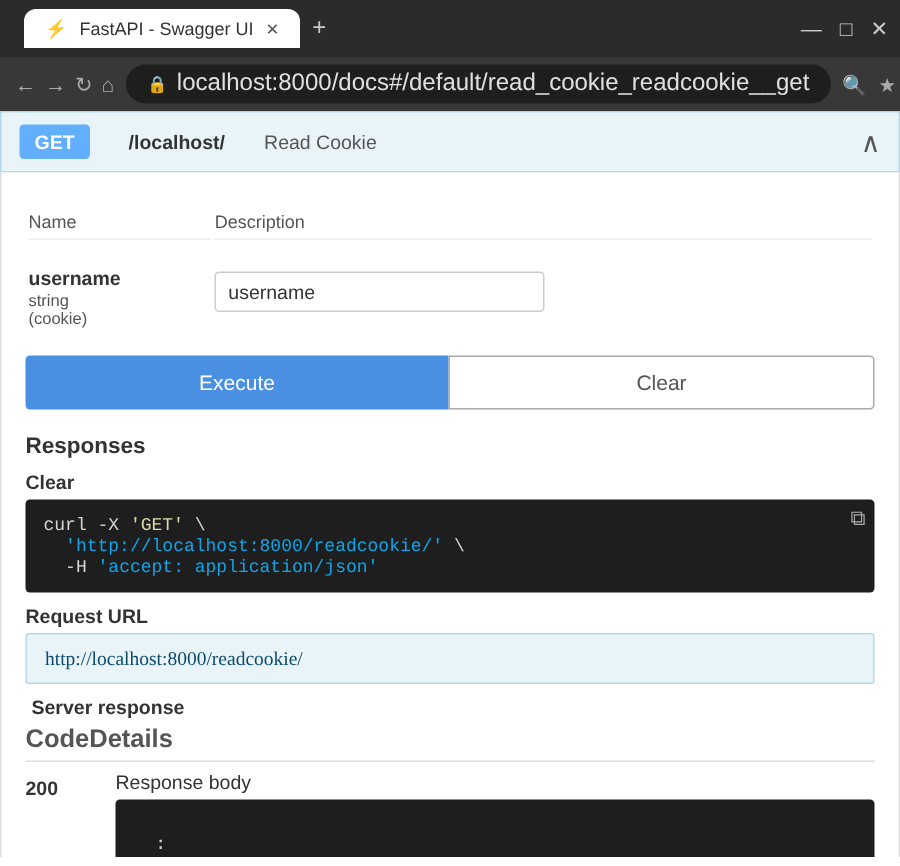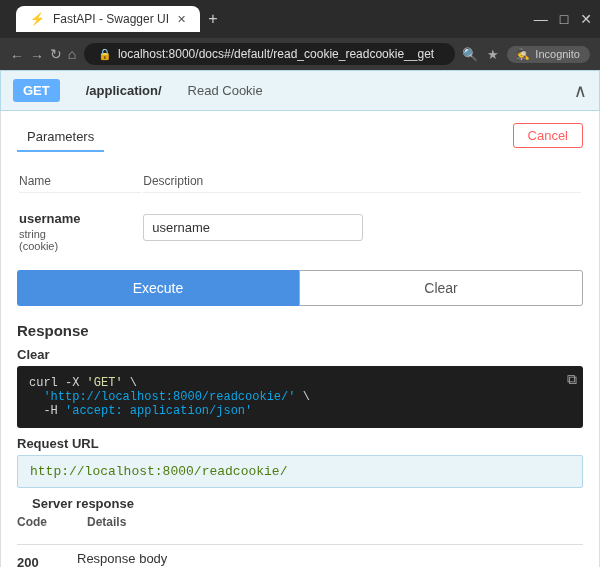--- a/index.html
+++ b/index.html
@@ -14,21 +14,21 @@
     .tab-close { color: #555; font-size: 11px; cursor: pointer; }
     .new-tab-btn { color: #ccc; font-size: 16px; margin-left: 8px; cursor: pointer; }
     .title-controls { display: flex; gap: 12px; }
     .title-btn { color: #ccc; font-size: 14px; cursor: pointer; }
 
     .address-bar { background: #383838; padding: 5px 10px; display: flex; align-items: center; gap: 8px; }
     .nav-btns { display: flex; gap: 6px; align-items: center; }
     .nav-btn { color: #aaa; font-size: 14px; cursor: pointer; background: none; border: none; }
     .url-box { flex: 1; background: #1e1e1e; color: #e0e0e0; border-radius: 20px; padding: 4px 14px; font-size: 12px; display: flex; align-items: center; gap: 6px; }
     .lock-icon { color: #aaa; font-size: 11px; }
-    .url-text { font-size: 12px; color: #e0e0e0; }
+    .url-text { font-size: 16px; color: #e0e0e0; }
     .addr-actions { display: flex; gap: 8px; align-items: center; }
     .addr-action-btn { color: #aaa; font-size: 13px; cursor: pointer; }
     .incognito-badge { background: #555; color: #ccc; border-radius: 20px; padding: 2px 10px; font-size: 11px; display: flex; align-items: center; gap: 5px; }
 
     
     .swagger-content { background: #fafafa; padding: 0; overflow-y: auto; height: calc(577px - 80px); }
 
     .endpoint-header { background: #e8f4f8; border: 1px solid #b3d9e8; display: flex; align-items: center; padding: 8px 12px; gap: 26px; }
     .method-badge { background: #61affe; color: #fff; font-weight: bold; padding: 4px 10px; font-size: 13px; border-radius: 3px; }
     .endpoint-path { font-size: 13px; color: #333; font-weight: bold; }
@@ -53,24 +53,24 @@
     .responses-title { font-size: 15px; font-weight: bold; color: #333; margin: 10px 0 8px; }
 
     .curl-section { margin-bottom: 8px; }
     .section-label { font-size: 13px; font-weight: bold; color: #333; margin-bottom: 4px; }
     .code-block { background: #1e1e1e; color: #d4d4d4; padding: 10px 12px; border-radius: 3px; font-family: Liberation Mono, monospace; font-size: 12px; position: relative; }
     .code-block .green { color: #0ea5e9; }
     .code-block .yellow { color: #dcdcaa; }
     .copy-icon { position: absolute; top: 6px; right: 6px; color: #aaa; font-size: 14px; cursor: pointer; }
 
     .request-url-section { margin: 8px 0; }
-    .request-url-box { background: #e8f4f8; border: 1px solid #b3d9e8; padding: 8px 12px; font-size: 13px; color: #4d7c0f; font-family: Liberation Mono, monospace; border-radius: 2px; }
-
-    .server-response-label { font-size: 13px; font-weight: bold; color: #333; margin: 8px 15px 4px; }
-    .response-table-header { display: flex; gap: 40px; font-size: 12px; font-weight: bold; color: #555; border-bottom: 1px solid #ddd; padding-bottom: 15px; margin-bottom: 6px; }
+    .request-url-box { background: #e8f4f8; border: 1px solid #b3d9e8; padding: 8px 12px; font-size: 13px; color: #0c4a6e; font-family: Liberation Serif, serif; border-radius: 2px; }
+
+    .server-response-label { font-size: 13px; font-weight: bold; color: #333; margin: 8px 4px 4px; }
+    .response-table-header { display: flex; font-size: 17px; font-weight: bold; color: #555; border-bottom: 1px solid #ddd; padding-bottom: 4px; margin-bottom: 6px; }
 
     .response-row { display: flex; gap: 20px; align-items: flex-start; }
     .response-code { font-size: 13px; font-weight: bold; color: #333; min-width: 40px; padding-top: 4px; }
     .response-details { flex: 1; }
     .response-body-label { font-size: 13px; font-weight: normal; color: #333; margin-bottom: 4px; }
     .response-body-block { background: #1e1e1e; color: #d4d4d4; padding: 8px 12px; border-radius: 3px; font-family: monospace; font-size: 12px; position: relative; }
   </style>
 </head>
 <body>
 
@@ -112,30 +112,26 @@
       </span>
     </div>
   </div>
 </div>
 
 <div class="swagger-content">
   <div style="padding: 0 0 0 0;">
 
     <div class="endpoint-header">
       <span class="method-badge">GET</span>
-      <span class="endpoint-path">/application/</span>
+      <span class="endpoint-path">/localhost/</span>
       <span class="endpoint-desc">Read Cookie</span>
       <span class="collapse-btn">∧</span>
     </div>
 
     <div class="section-content">
-      <div style="overflow: hidden; margin-bottom: 8px;">
-        <span class="params-tab">Parameters</span>
-        <button class="cancel-btn">Cancel</button>
-      </div>
 
       <table class="params-table">
         <thead>
           <tr>
             <th>Name</th>
             <th>Description</th>
           </tr>
         </thead>
         <tbody>
           <tr>
@@ -150,21 +146,21 @@
           </tr>
         </tbody>
       </table>
 
       <div class="execute-row">
         <button class="execute-btn">Execute</button>
         <button class="clear-btn">Clear</button>
       </div>
 
       <div>
-        <div class="responses-title">Response</div>
+        <div class="responses-title">Responses</div>
 
         <div class="curl-section">
           <div class="section-label">Clear</div>
           <div class="code-block">
             <span>
               curl -X <span class="yellow">'GET'</span> \<br>
               &nbsp;&nbsp;<span class="green">'http://localhost:8000/readcookie/'</span> \<br>
               &nbsp;&nbsp;-H <span class="green">'accept: application/json'</span>
             </span>
             <span class="copy-icon">⧉</span>

